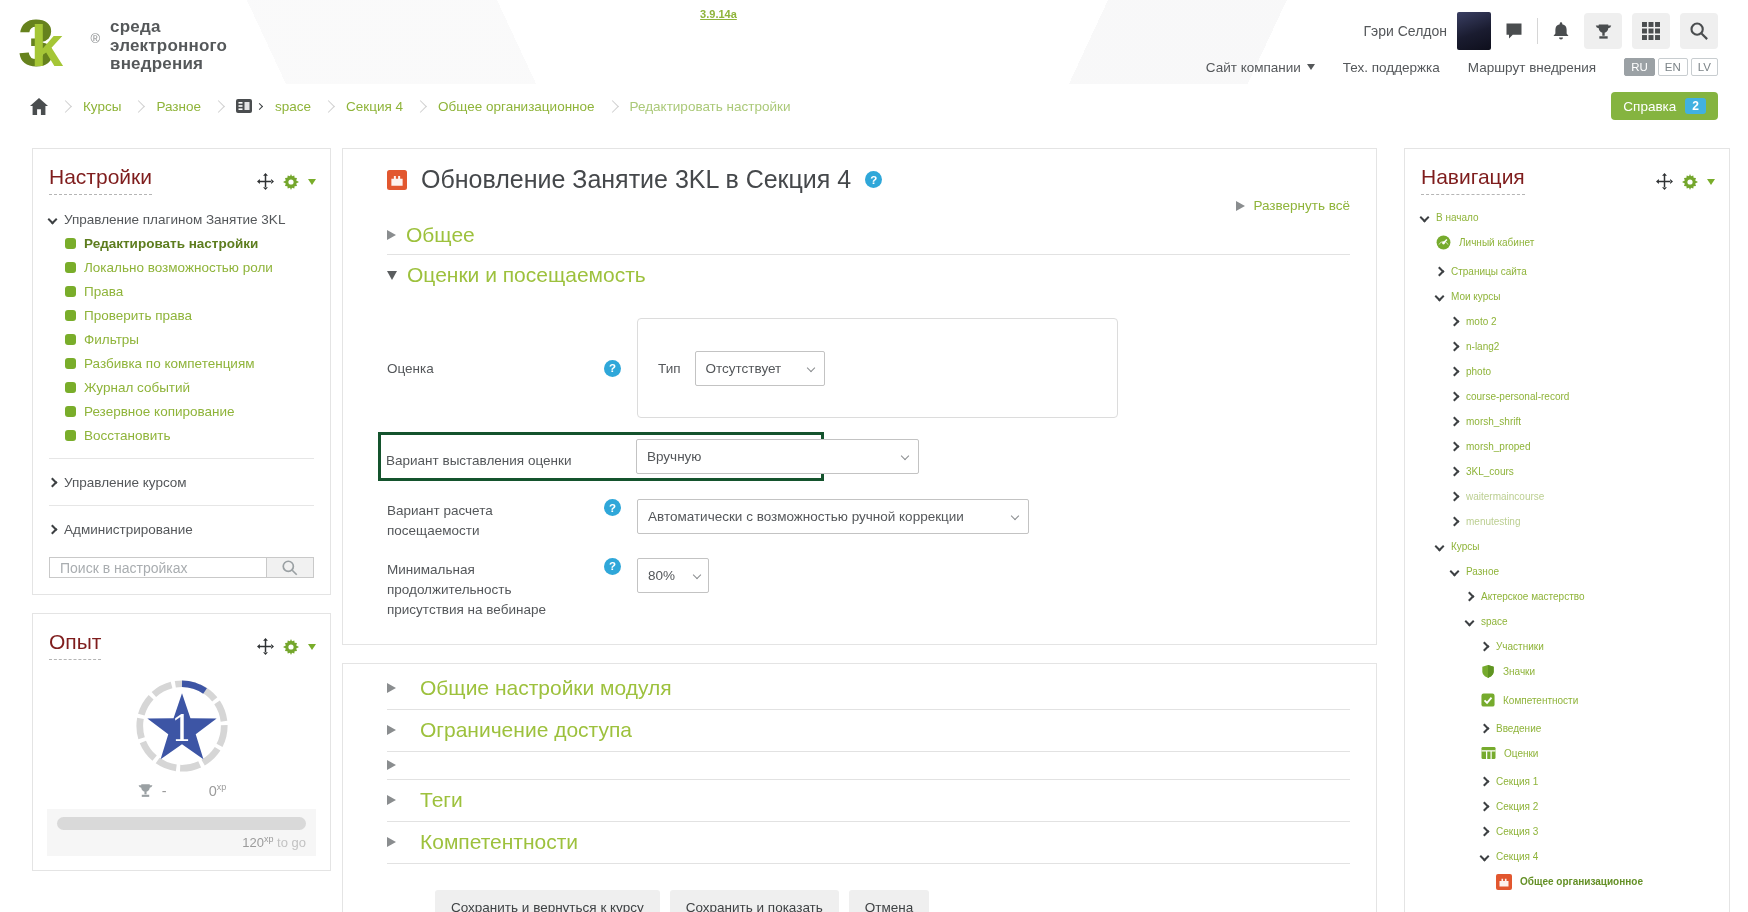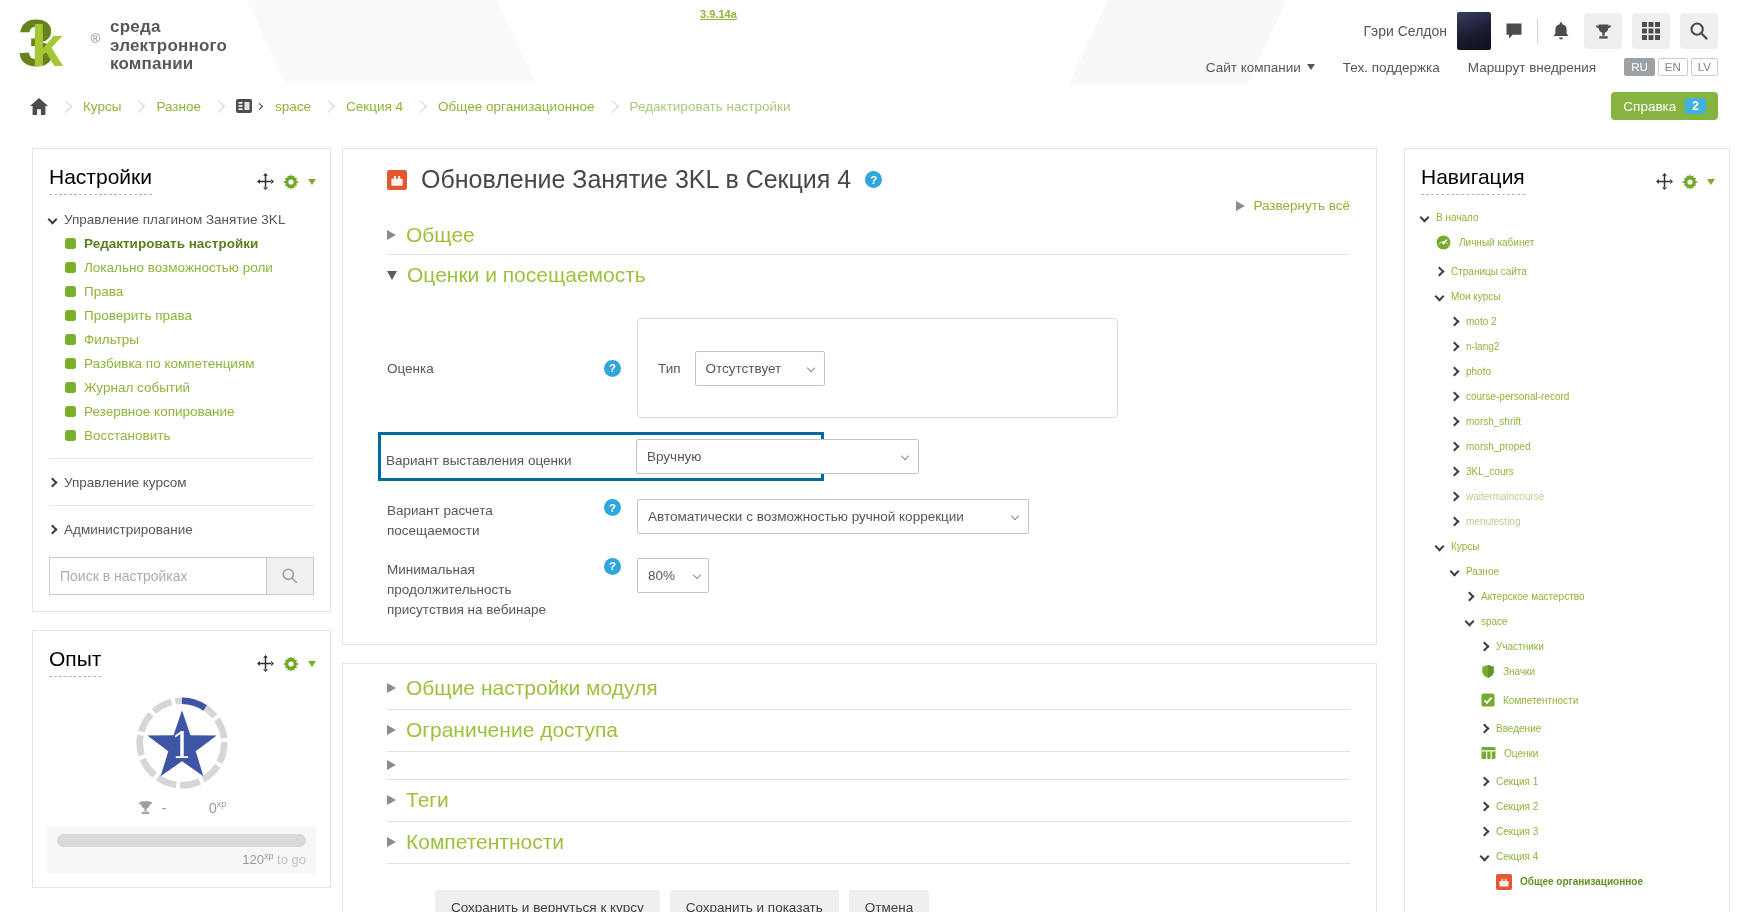--- a/index.html
+++ b/index.html
@@ -48,42 +48,42 @@
 
   
   .cols { display:flex; align-items:flex-start; padding:20px 18px 0 32px; }
   .col-left { width:299px; flex:none; }
   .col-main { flex:1; margin:0 27px 0 11px; min-width:0; }
   .col-right { width:326px; flex:none; }
 
   
   .block { border:1px solid #e4e4e4; background:#fff; margin-bottom:18px; }
   .block-head { display:flex; justify-content:space-between; align-items:flex-start; padding:16px 14px 2px 16px; }
-  .block-title { font-size:21px; font-weight:400; color:#000000; border-bottom:1px dashed #b5b5b5; padding-bottom:5px; }
+  .block-title { font-size:21px; font-weight:400; color:#7f1d1d; border-bottom:1px dashed #b5b5b5; padding-bottom:5px; }
   .block-tools { display:flex; gap:9px; align-items:center; padding-top:8px; }
   .tri-down-sm { width:0; height:0; border-top:6px solid #79ad2a; border-left:4px solid transparent; border-right:4px solid transparent; cursor:pointer; }
 
   
   .chev { display:inline-block; width:7px; height:7px; border-right:2px solid #3d4043; border-bottom:2px solid #3d4043; flex:none; }
   .chev.right { transform:rotate(-45deg); }
   .chev.down  { transform:rotate(45deg); }
   .chev.tiny  { width:5px; height:5px; border-width:1.5px; }
 
   
   .tree { padding:10px 16px 16px; font-size:13.5px; }
   .titem { display:flex; align-items:center; gap:8px; padding:4.5px 0; }
   .titem .chev { margin-top:1px; }
   .tlink { color:#8fb43a; }
   .tlink.is-active { color:#5d7d1e; font-weight:bold; }
   .bullet { width:11px; height:11px; border-radius:3px; background:#79ad2a; flex:none; }
   .plugin-items { margin-left:16px; }
   .grp-label { color:#54575a; }
   .divider { border-top:1px solid #e6e6e6; margin:11px 0; }
   .search-row { display:flex; margin-top:16px; }
-  .search-input { flex:1; min-width:0; height:38px; border:1px solid #c9c9c9; border-right:none; padding:8px 10px; font-size:14px; color:#54575a; font-family:"Liberation Sans",sans-serif; }
+  .search-input { flex:1; min-width:0; height:21px; border:1px solid #c9c9c9; border-right:none; padding:8px 10px; font-size:14px; color:#54575a; font-family:"Liberation Sans",sans-serif; }
   .search-input::placeholder { color:#a9adb0; }
   .search-btn { width:48px; background:#f1f1f1; border:1px solid #c9c9c9; display:flex; align-items:center; justify-content:center; cursor:pointer; }
 
   
   .xp-body { padding:4px 14px 14px; }
   .star-wrap { display:flex; justify-content:center; margin:12px 0 8px; }
   .xp-row { display:flex; justify-content:center; align-items:center; gap:8px; color:#9b9b9b; font-size:14.5px; margin:4px 0 10px; }
   .xp-gap { width:26px; }
   sup.xs { font-size:9px; vertical-align:super; }
   .bar-box { background:#f6f6f6; padding:8px 10px 6px; }
@@ -109,23 +109,23 @@
   .flabel { font-size:13.5px; color:#54575a; line-height:1.5; padding-top:2px; }
   .fhelp { justify-self:end; margin-right:16px; }
   .help-ic { width:17px; height:17px; border-radius:50%; background:#2fa7d9; color:#fff; font-size:11.5px; font-weight:bold;
              display:inline-flex; align-items:center; justify-content:center; cursor:pointer; flex:none; }
   .fieldset-box { width:481px; height:100px; border:1px solid #dcdcdc; border-radius:4px; display:flex; align-items:center; gap:14px; padding-left:20px; }
   .sel { height:35px; border:1px solid #c3c3c3; border-radius:2px; background:#fff; display:flex; align-items:center;
          padding:0 30px 0 10px; font-size:13.5px; color:#54575a; position:relative; cursor:pointer; }
   .sel-chev { position:absolute; right:10px; top:13px; width:6px; height:6px; border-right:1.5px solid #8a8d8f; border-bottom:1.5px solid #8a8d8f; transform:rotate(45deg); }
   .w-type { width:130px; } .w-manual { width:283px; } .w-auto { width:392px; } .w-pct { width:72px; padding-right:24px; }
   .w-pct .sel-chev { right:8px; }
-  .red-frame { border:3px solid #0369a1; width:446px; padding:4px 5px; margin:8px 0 12px -9px; }
+  .red-frame { border:3px solid #14532d; width:446px; padding:4px 5px; margin:8px 0 12px -9px; }
   .red-frame .frow { margin-bottom:0; align-items:center; }
-  .crow { display:flex; align-items:center; gap:10px; padding:8px 0 9px; border-bottom:1px solid #e2e2e2; cursor:pointer; }
+  .crow { display:flex; align-items:center; gap:24px; padding:8px 0 9px; border-bottom:1px solid #e2e2e2; cursor:pointer; }
   .btns { display:flex; gap:10px; margin:26px 0 0 48px; }
   .btn { background:#efefef; border:none; border-radius:3px; padding:10px 16px; font-size:13.5px; color:#3f4244; font-family:"Liberation Sans",sans-serif; cursor:pointer; white-space:nowrap; }
 
   
   .ntree { padding:8px 14px 16px 16px; font-size:10px; }
   .nitem { display:flex; align-items:flex-start; gap:8px; padding:4.5px 0; line-height:16px; }
   .nitem .chev { margin-top:4px; }
   .nitem .nic { margin-top:0; flex:none; }
   .nlink { color:#8fb43a; }
   .nlink.is-dimmed { color:#bccf92; }
@@ -136,21 +136,21 @@
 
 <header class="hdr">
   <a class="logo">
     <span class="logo-mark">
       <span class="l3">3</span><span class="lk">k</span>
       <span class="reg">®</span>
     </span>
     <span class="logo-text">
       <span>среда</span><br>
       <span>электронного</span><br>
-      <span>компании</span></span>
+      <span>внедрения</span></span>
     </a>
     <a class="logo-version">3.9.14a</a>
 
   <div class="hdr-right">
     <div class="user-row">
       <a class="username">Гэри Селдон</a>
       <a class="avatar"></a>
       <span class="bare-ic">
         <svg width="20" height="20" viewBox="0 0 16 16">
             <path d="M2 2h12v9H7l-3 3v-3H2z" fill="#4a4d4f"></path>

